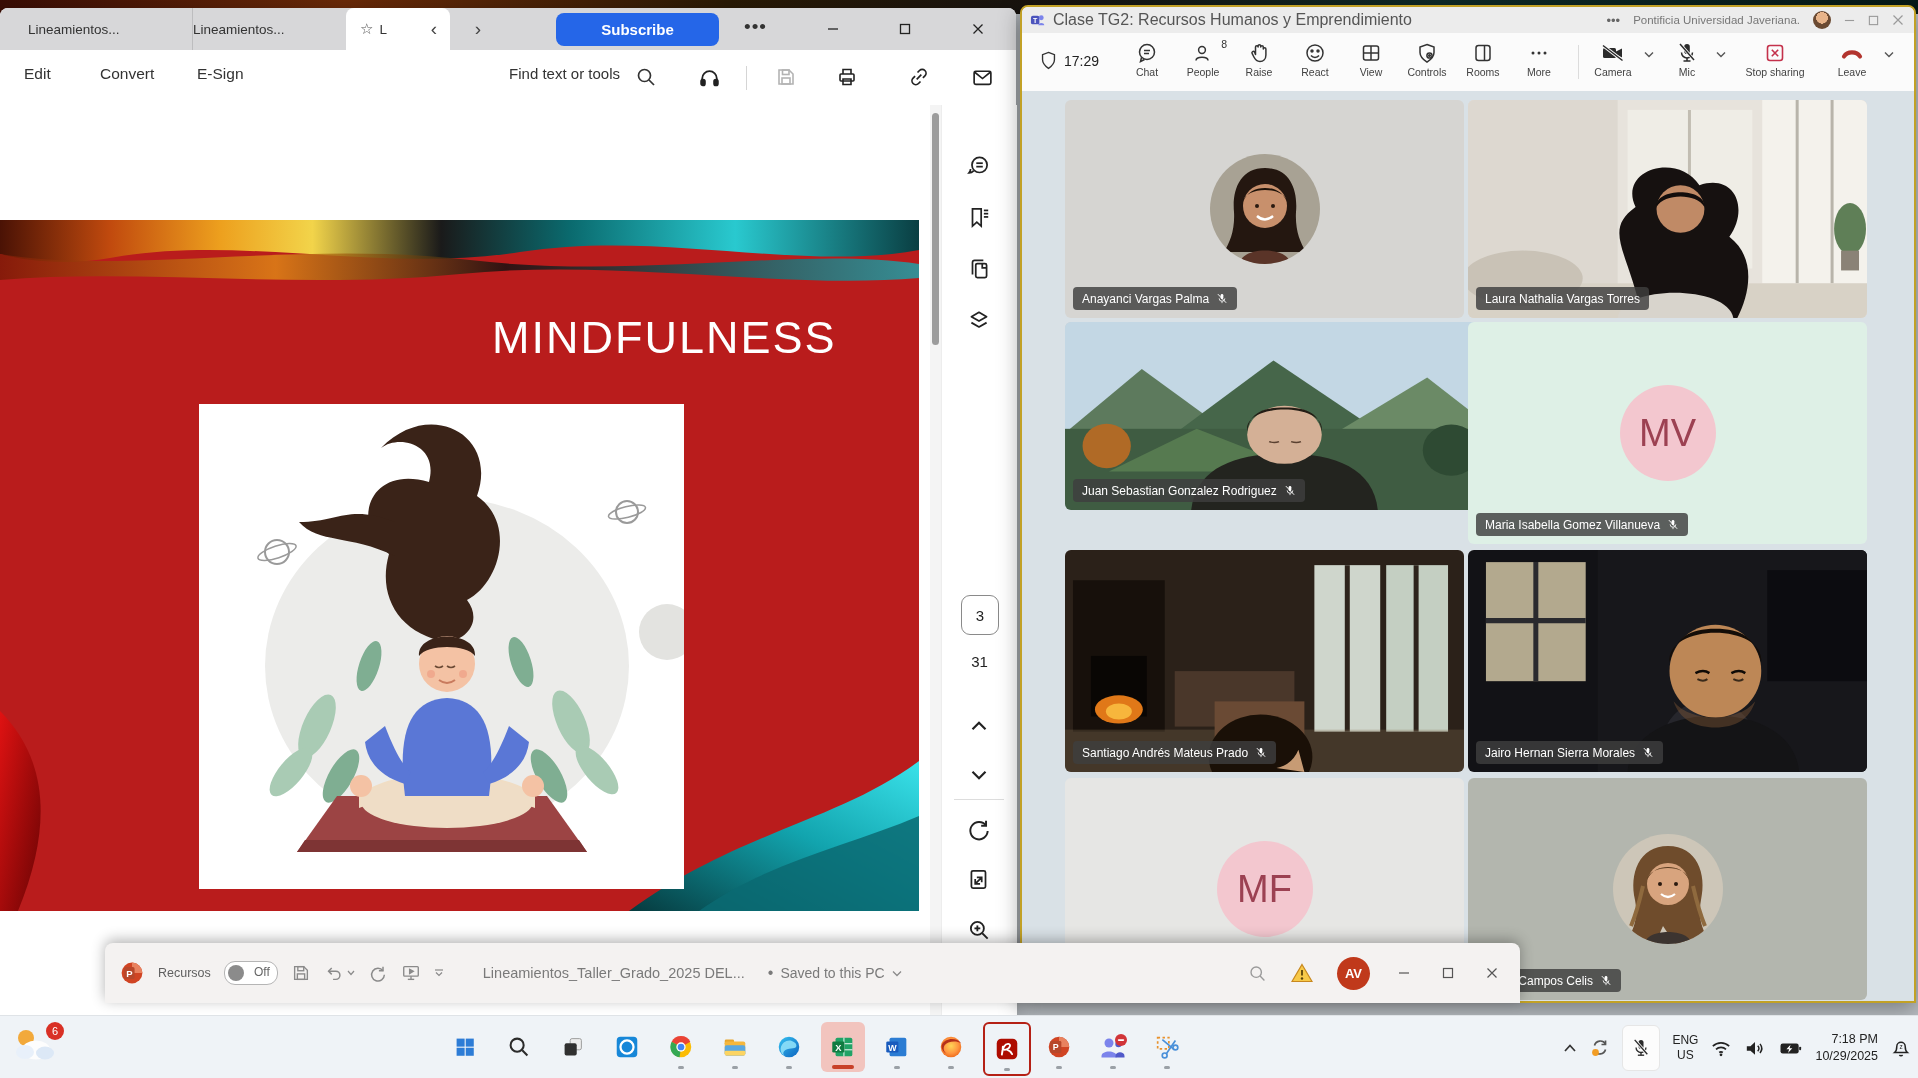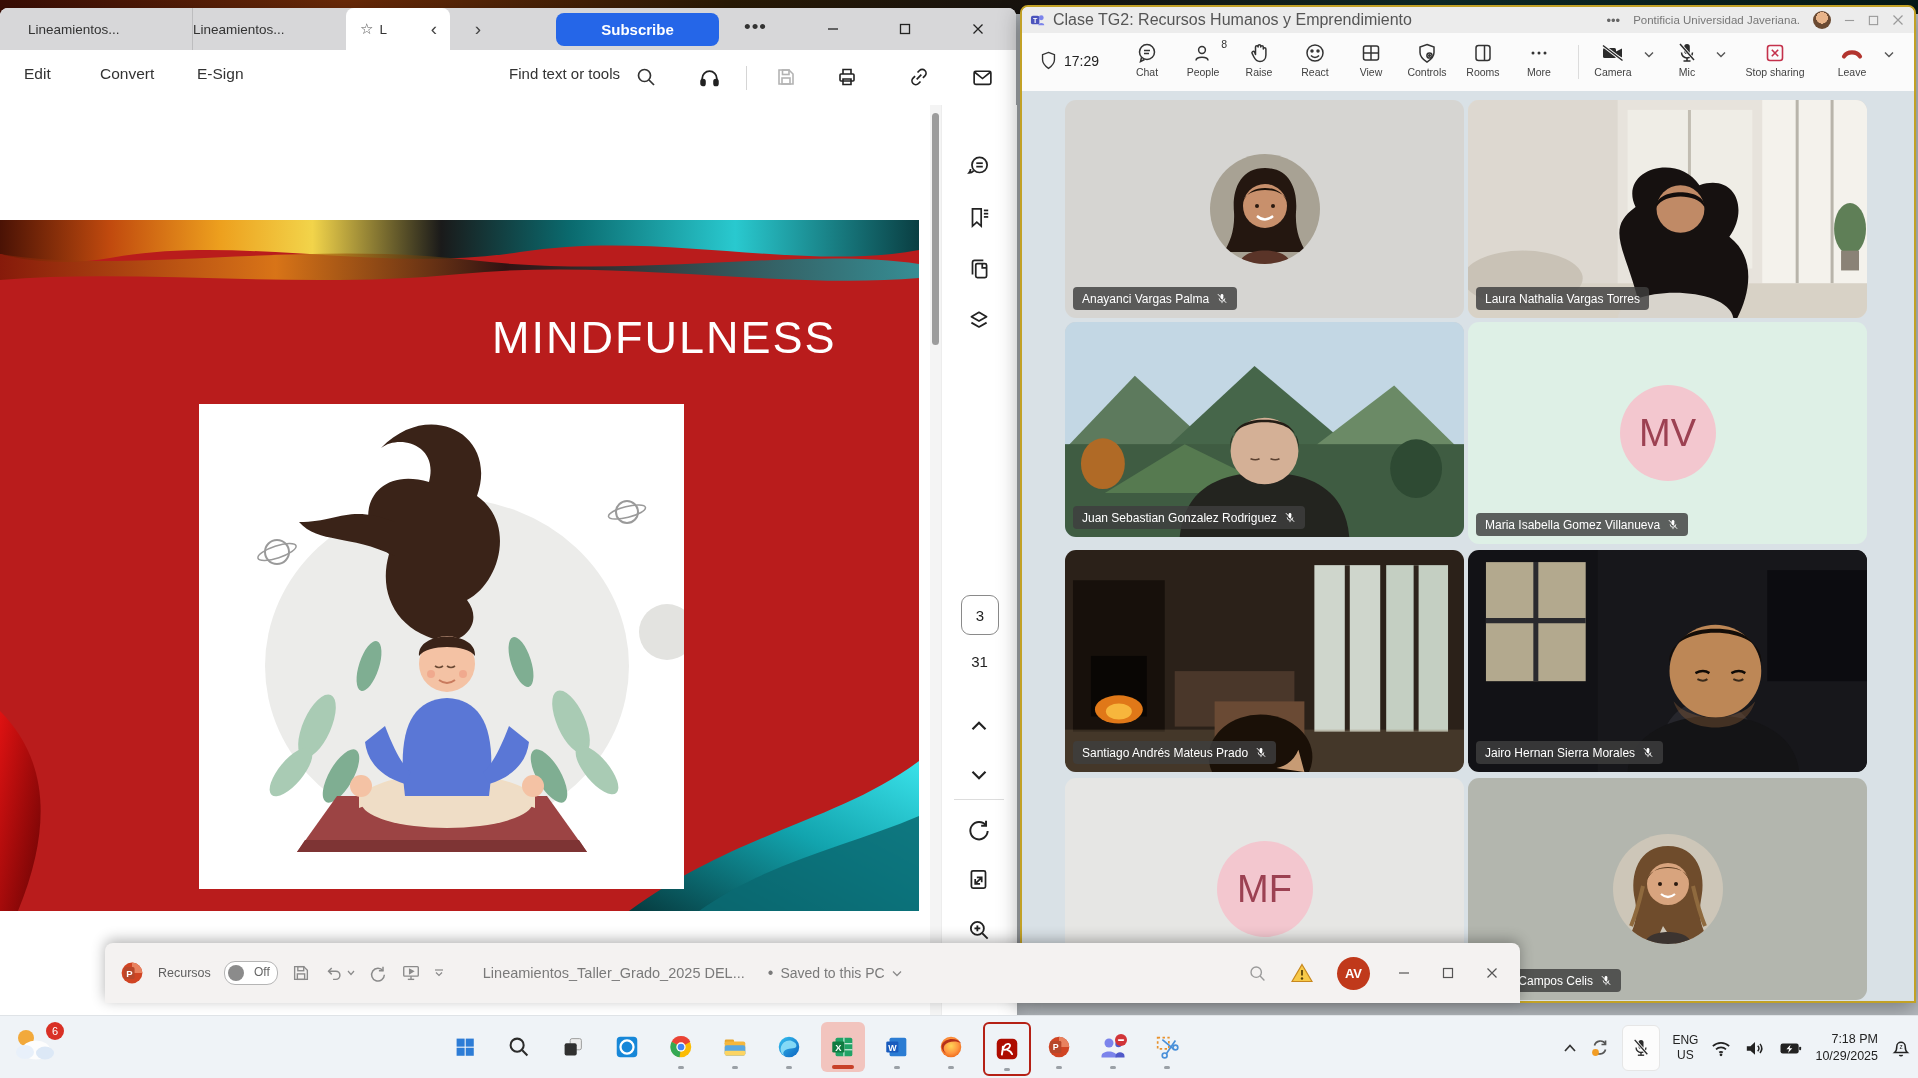--- a/index.html
+++ b/index.html
@@ -55,21 +55,21 @@
   #tm-tb-right{margin-left:auto;display:flex;align-items:center;gap:13px;margin-right:10px;}
   #tm-org{font-size:11.5px;color:#777;}
   #tm-toolbar{position:absolute;left:0;top:26px;width:892px;height:58px;background:#fbfbfb;border-bottom:1px solid #e1e1e1;}
   #tm-timer{position:absolute;left:18px;top:18px;display:flex;align-items:center;gap:7px;font-size:14px;color:#222;}
   .tmb{position:absolute;top:7px;width:54px;text-align:center;color:#424242;}
   .tmb .lbl{font-size:10.5px;margin-top:2px;}
   .tmb .ich{height:24px;display:flex;align-items:flex-end;justify-content:center;position:relative;}
   .tmsep{position:absolute;top:12px;width:1px;height:34px;background:#dcdcdc;}
   .tmchev{position:absolute;top:18px;color:#555;}
   #tm-grid{position:absolute;left:0;top:84px;width:892px;height:910px;background:#d9e1e6;}
-  .tile{position:absolute;border-radius:11px;overflow:hidden;background:#cfcfcf;}
+  .tile{position:absolute;border-radius:6px;overflow:hidden;background:#cfcfcf;}
   .tile .scene{position:absolute;left:0;top:0;width:100%;height:100%;}
   .pill{position:absolute;left:8px;bottom:8px;display:flex;align-items:center;gap:7px;
     background:rgba(62,62,62,.82);color:#fff;font-size:12px;border-radius:4px;height:23px;padding:0 9px;white-space:nowrap;}
   .init-circle{position:absolute;left:50%;top:50%;transform:translate(-50%,-50%);width:96px;height:96px;border-radius:50%;
     background:#f3c7cf;display:flex;align-items:center;justify-content:center;font-size:38px;color:#9c4152;}
   .photo-circle{position:absolute;left:50%;top:50%;transform:translate(-50%,-50%);width:110px;height:110px;border-radius:50%;overflow:hidden;}
 
   
   #pptbar{left:105px;top:943px;width:1415px;height:60px;background:#f4f2f1;border-radius:8px 8px 0 0;
     box-shadow:0 -3px 14px rgba(0,0,0,.3);display:flex;align-items:center;padding:0 14px;box-sizing:border-box;gap:13px;}
@@ -567,21 +567,21 @@
           <path d="M175,220 C160,150 135,132 168,108 C150,70 210,52 232,86 C268,74 282,110 262,138 C290,160 282,196 270,220 Z" fill="#161110"></path>
           <circle cx="213" cy="110" r="24" fill="#c08a66"></circle>
           <path d="M189,108 c-2-20 50-20 48,0 c-8-14-40-14-48,0 z" fill="#120d0c"></path>
           <path d="M150,220 c4-34 110-34 116,0 z" fill="#d8d4cc"></path>
         </svg>
         <div class="pill">
           <span>Laura Nathalia Vargas Torres</span>
         </div>
       </div>
 
-      <div class="tile" style="left:43px;top:231px;width:399px;height:215px;">
+      <div class="tile" style="left:43px;top:231px;width:399px;height:188px;padding-left:40px;">
         <svg class="scene" viewBox="0 0 400 220" preserveAspectRatio="none">
           <rect width="400" height="220" fill="#c3d7e4"></rect>
           <polygon points="0,130 70,55 150,130" fill="#5d7a5d"></polygon>
           <polygon points="90,140 190,45 300,140" fill="#46664a"></polygon>
           <polygon points="240,135 330,65 400,135" fill="#6b8a66"></polygon>
           <rect x="0" y="125" width="400" height="95" fill="#3f5c42"></rect>
           <polygon points="40,175 120,125 220,175" fill="#567a50"></polygon>
           <ellipse cx="38" cy="145" rx="22" ry="26" fill="#b06a26"></ellipse>
           <ellipse cx="352" cy="150" rx="26" ry="30" fill="#2e4a33"></ellipse>
           <path d="M115,220 c4-48 38-66 85-66 c47,0 81,18 85,66 z" fill="#23241f"></path>

